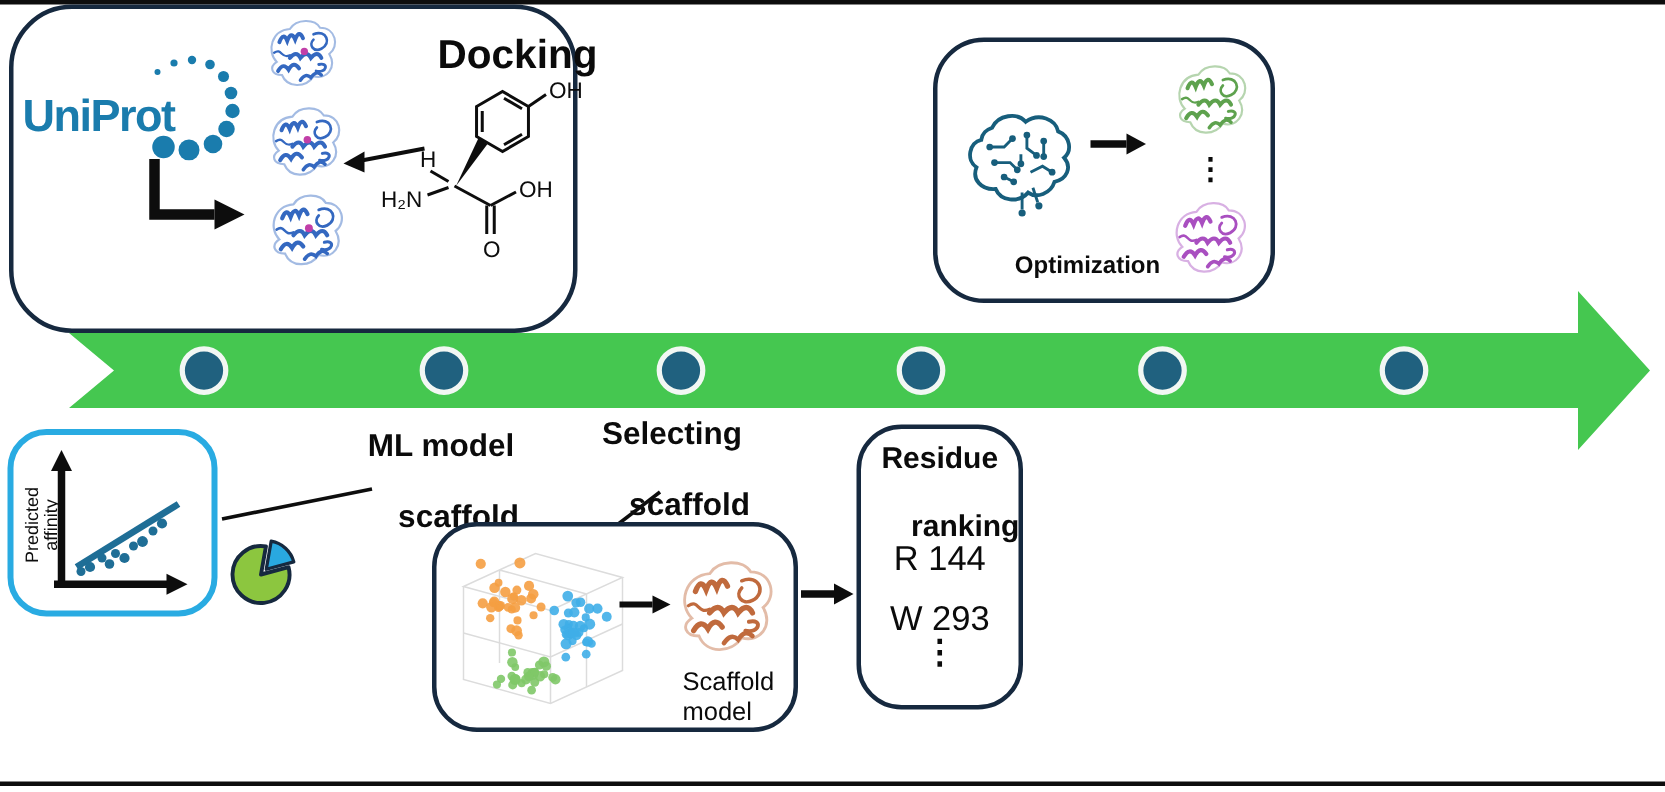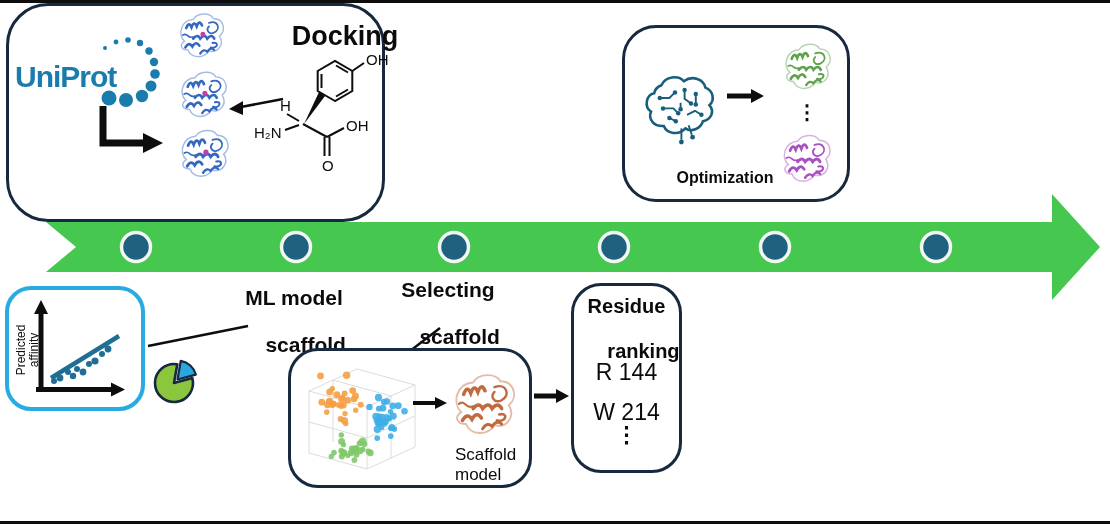--- a/index.html
+++ b/index.html
@@ -307,21 +307,21 @@
   <svg class="abs" style="left:534px;top:386px;" width="36" height="20" viewBox="0 0 36 20">
     <line x1="0" y1="10" x2="22" y2="10" class="ink" stroke-width="5"></line>
     <polygon class="ink-fill" points="22,3 22,17 35,10"></polygon>
   </svg>
 
   <div class="box" style="left:571px;top:283px;width:111px;height:190px;border-radius:30px;">
     <div class="abs lbl residue-title" style="left:0;top:9px;width:105px;"><span>Residue</span><br>
       <span>ranking</span></div>
     <div class="abs" style="left:0;top:60px;width:105px;">
       <div class="residue-line">R 144</div>
-      <div class="residue-line">W 214</div>
+      <div class="residue-line">W 293</div>
       <div class="ellipsis" style="font-size:22px;line-height:18px;">⋮</div>
     </div>
   </div>
 
   <div class="box" style="left:622px;top:25px;width:228px;height:177px;border-radius:34px;">
     <svg class="abs" style="left:14px;top:44px;" width="80" height="76" viewBox="0 0 100 94">
       <path class="brain" stroke-width="3.2" d="M28,16 C33,5 49,3 56,11 C67,3 81,9 83,19 C93,23 95,35 88,41 C95,49 90,59 80,61 C77,71 65,75 58,70 C50,79 35,77 31,67 C19,68 11,59 15,49 C6,43 9,28 19,26 C20,20 23,18 28,16 Z"></path>
       <g class="brain" stroke-width="2.4">
         <path d="M26,32 H38 L45,25"></path>
           <path d="M30,45 H43 L49,51"></path>

